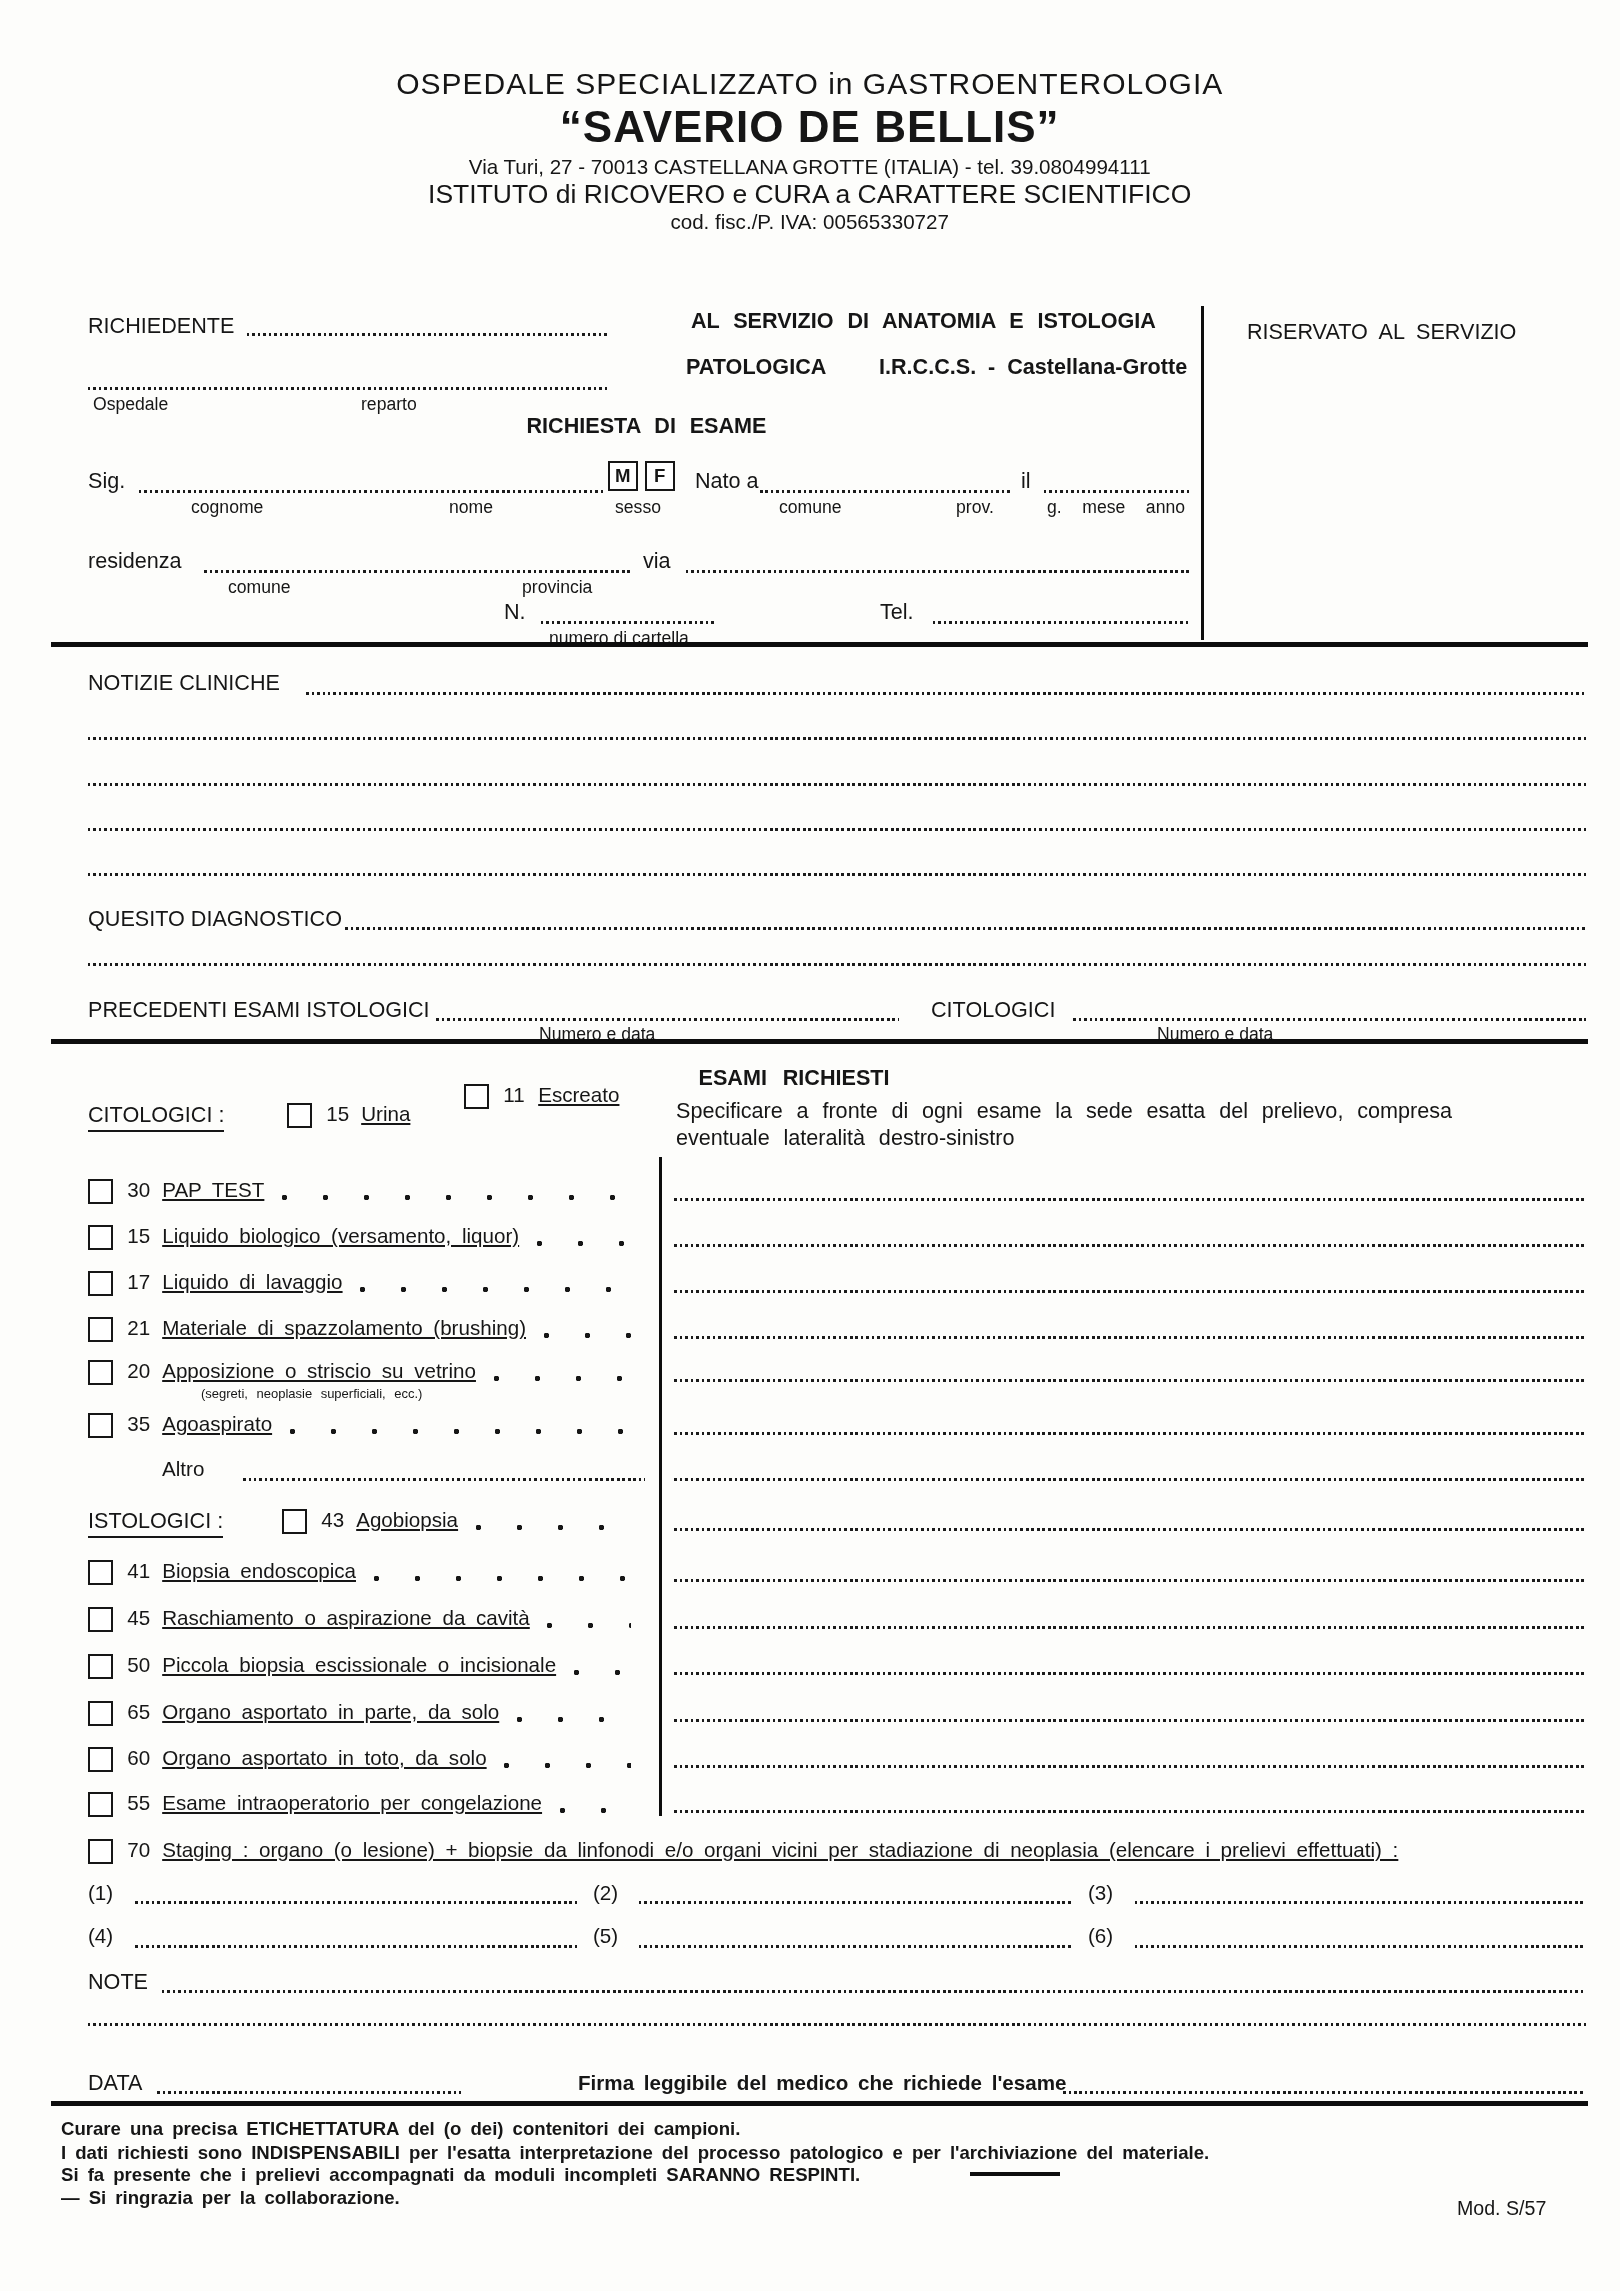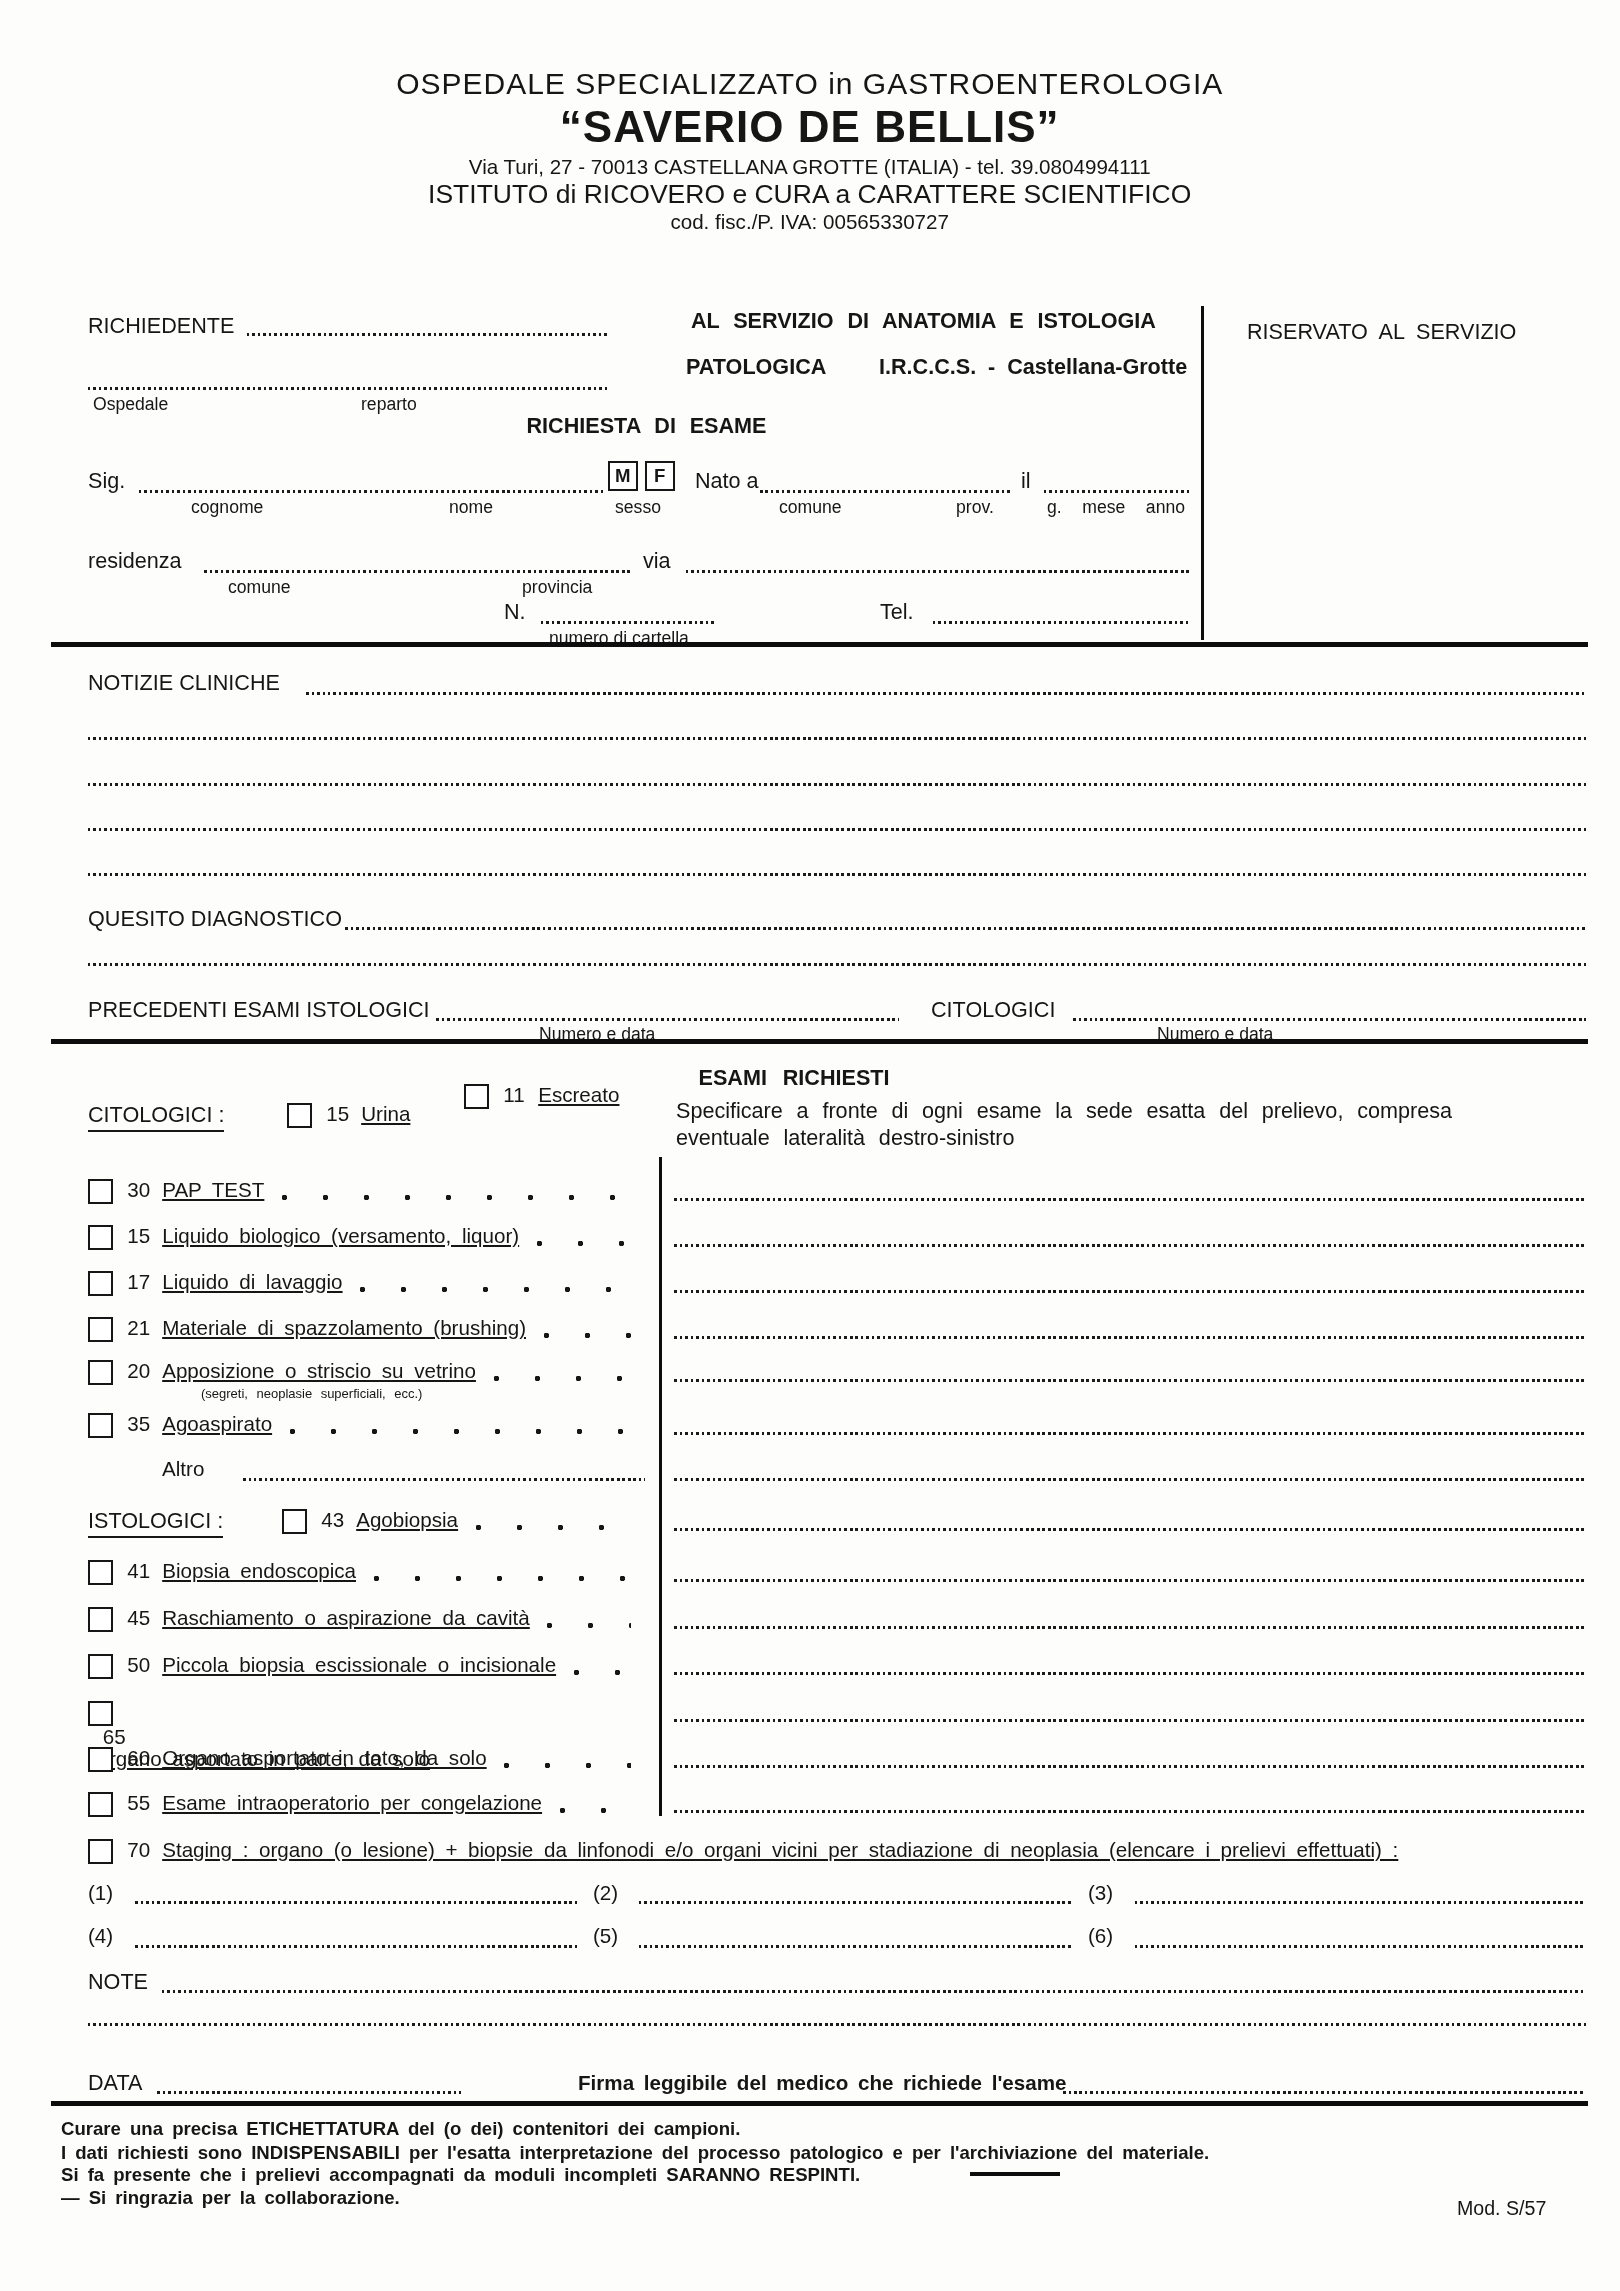--- a/index.html
+++ b/index.html
@@ -204,21 +204,21 @@
   <span class="code">45</span>
   <span class="ilabel">Raschiamento o aspirazione da cavità</span>
   <span class="leader"></span>
 </div>
 <div class="abs row itm" style="left:88px;top:1654px;width:557px;">
   <span class="cb"></span>
   <span class="code">50</span>
   <span class="ilabel">Piccola biopsia escissionale o incisionale</span>
   <span class="leader"></span>
 </div>
-<div class="abs row itm" style="left:88px;top:1701px;width:557px;flex-direction:column;">
+<div class="abs row itm" style="left:88px;top:1701px;width:557px;">
   <span class="cb"></span>
   <span class="code">65</span>
   <span class="ilabel">Organo asportato in parte, da solo</span>
   <span class="leader"></span>
 </div>
 <div class="abs row itm" style="left:88px;top:1747px;width:557px;">
   <span class="cb"></span>
   <span class="code">60</span>
   <span class="ilabel">Organo asportato in toto, da solo</span>
   <span class="leader"></span>

